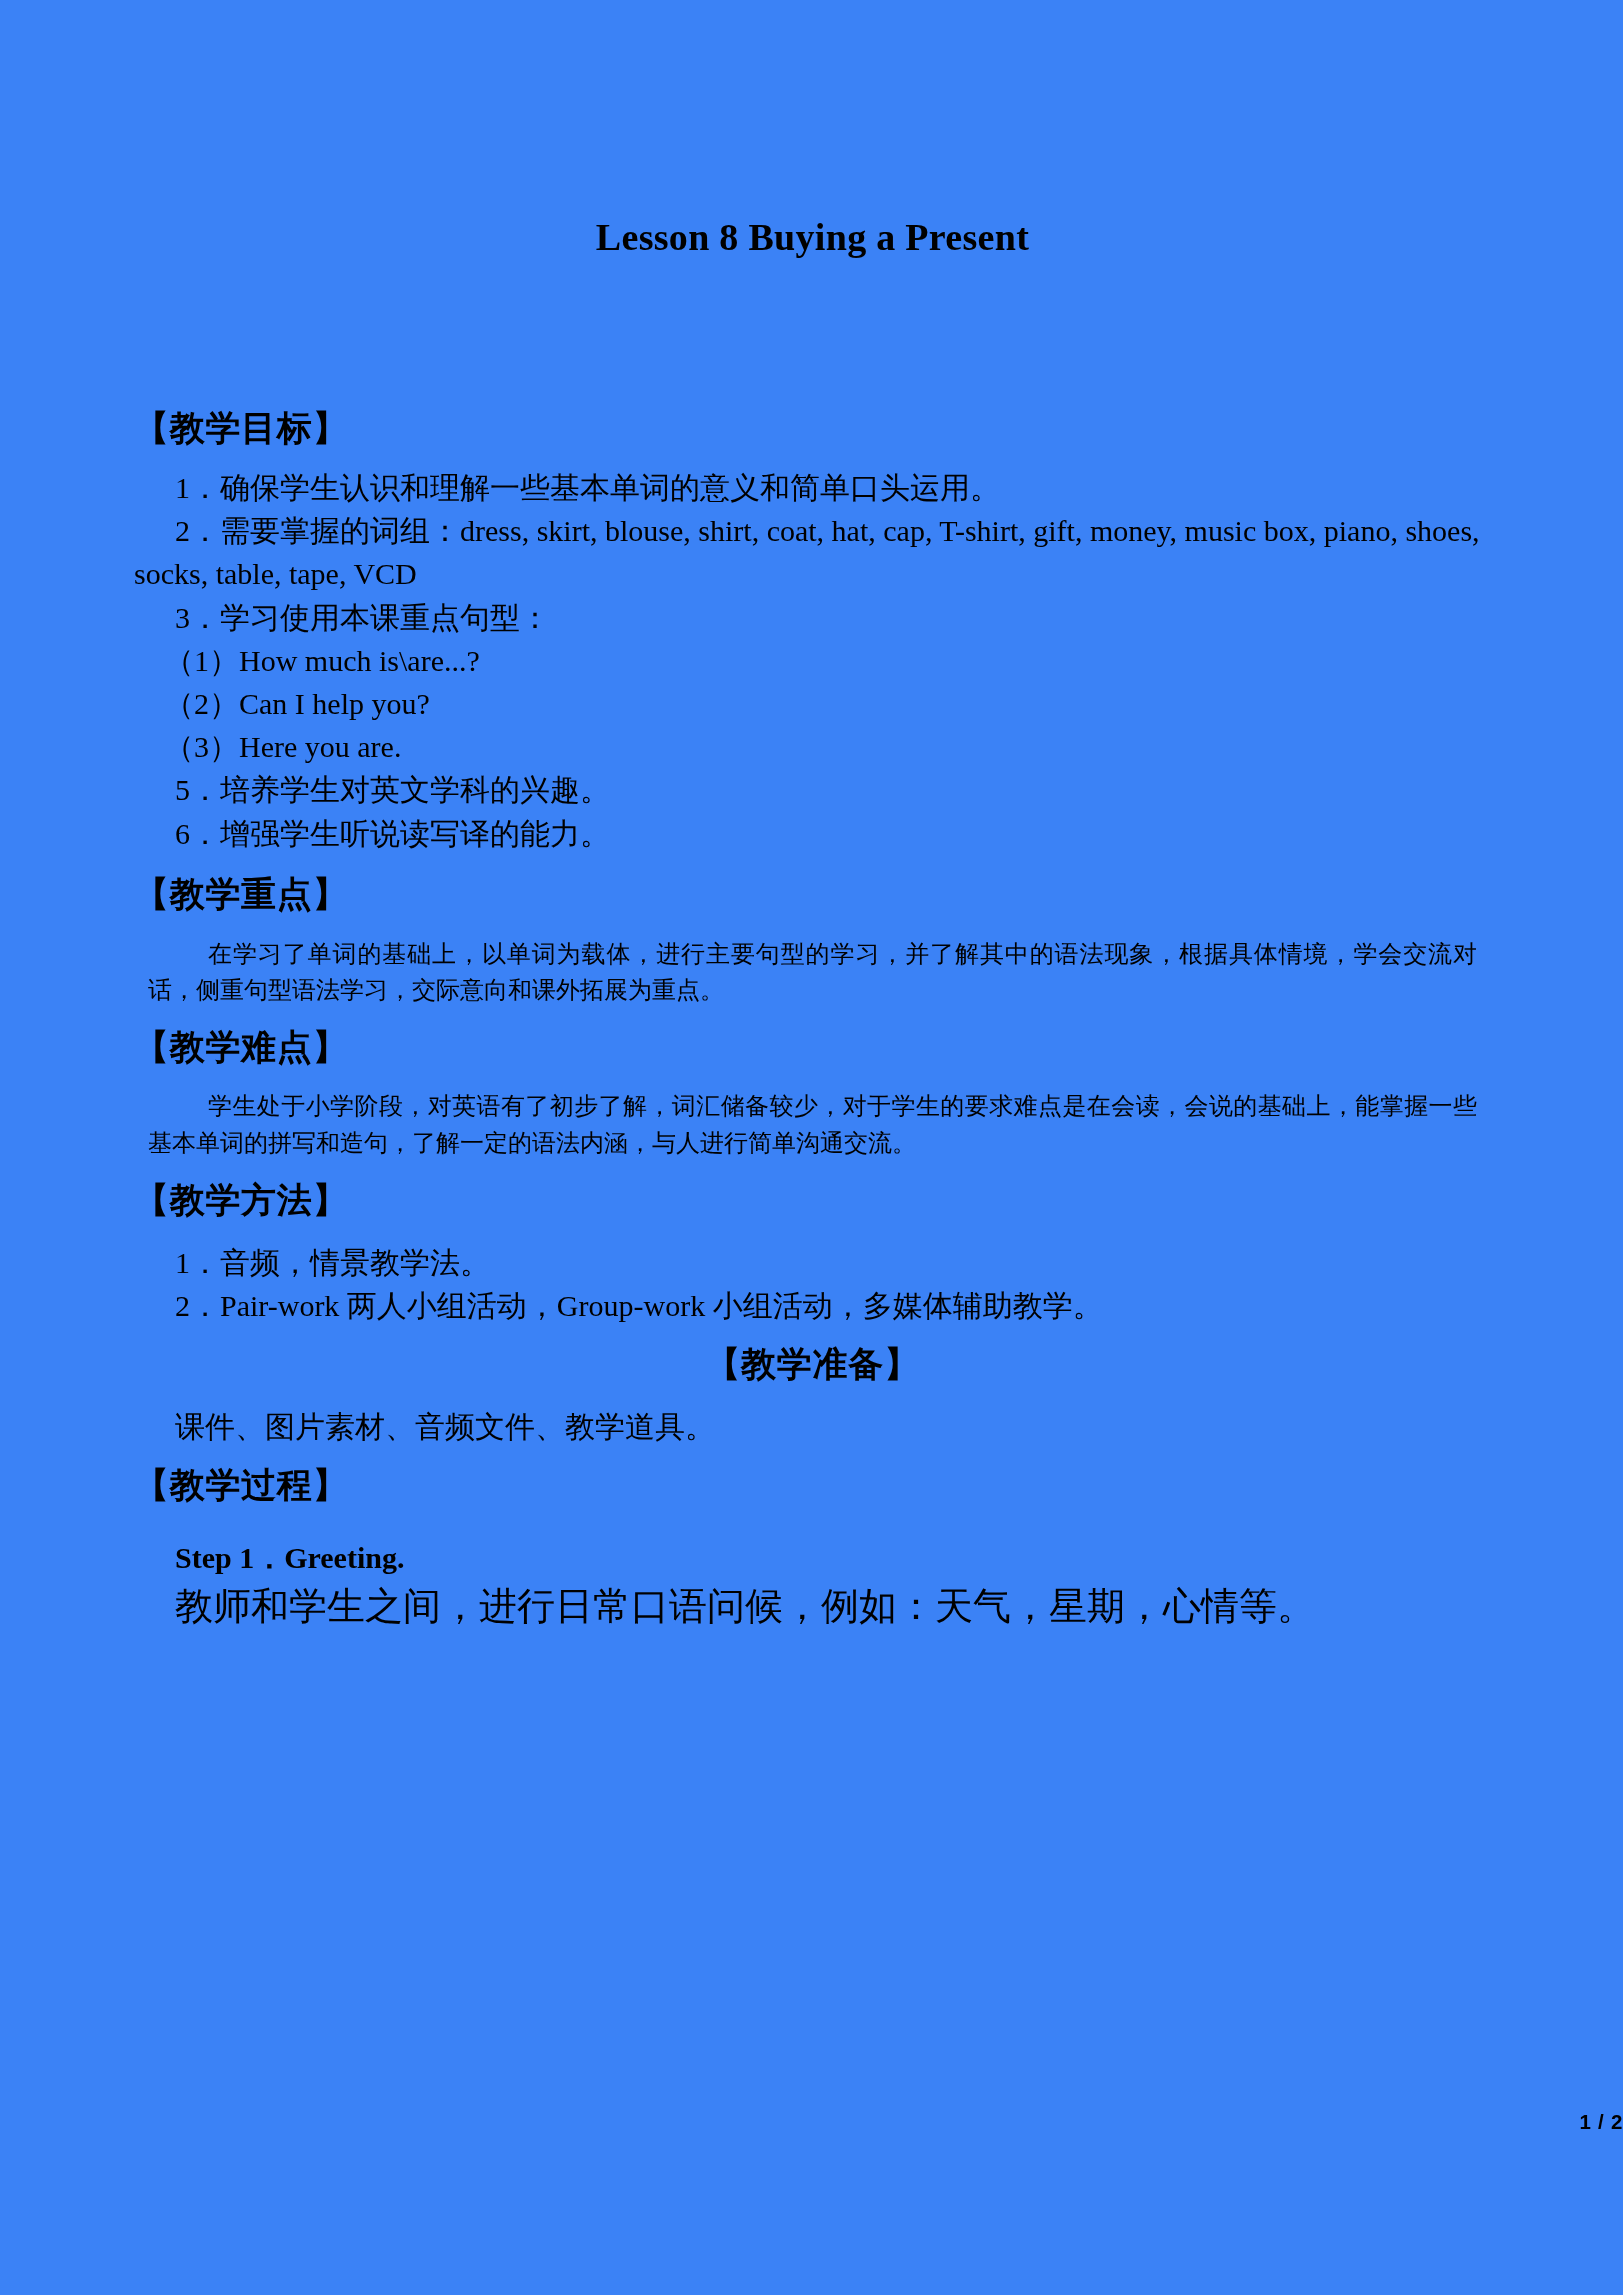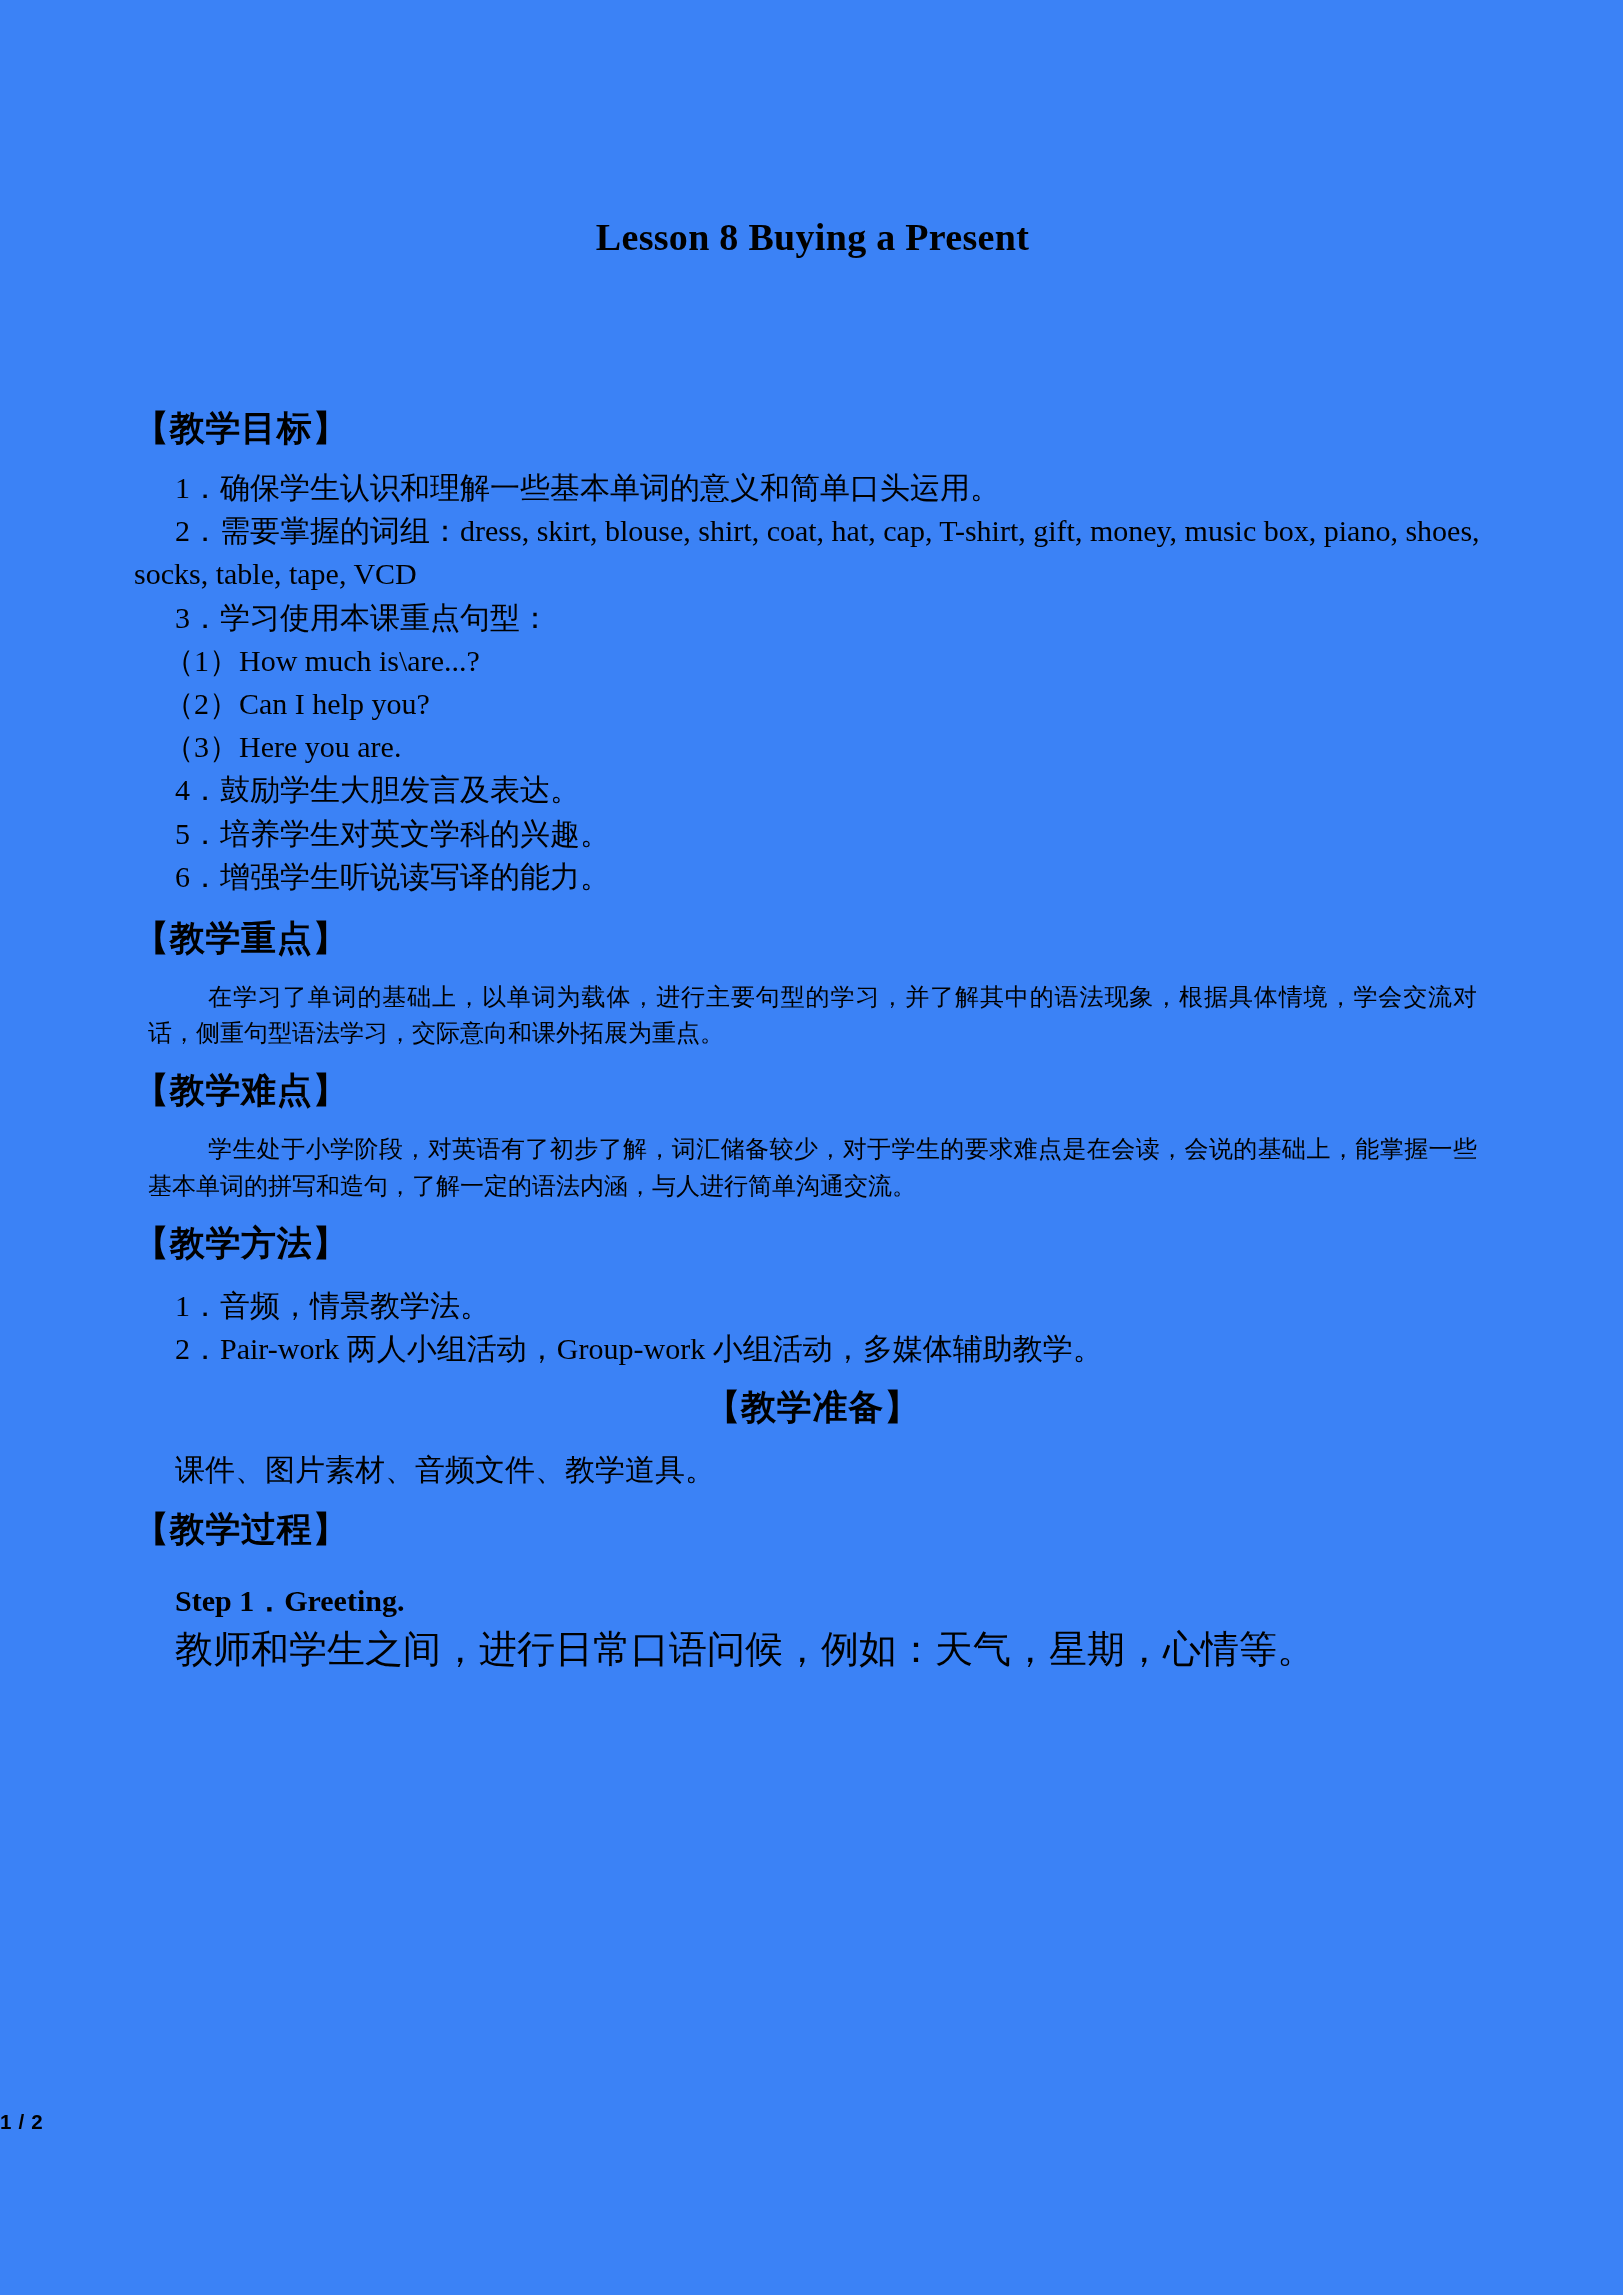--- a/index.html
+++ b/index.html
@@ -82,21 +82,21 @@
     font-size: 38px;
     line-height: 1.44;
     margin: 0;
     text-indent: 41px;
   }
   .footer {
     position: absolute;
     left: 0;
     right: 0;
     top: 2110px;
-    text-align: left;
+    text-align: right;
     font-size: 20.5px;
     font-weight: bold;
     font-family: "Liberation Sans", sans-serif;
     letter-spacing: 0.7px;
   }
 </style>
 </head>
 <body>
 
 <div class="page">
@@ -104,21 +104,20 @@
 
     <h1 class="doc-title">Lesson 8 Buying a Present</h1>
 
     <div class="section-heading h-goals">【教学目标】</div>
     <p class="list-item goals-list">1．确保学生认识和理解一些基本单词的意义和简单口头运用。</p>
     <p class="list-item">2．需要掌握的词组：dress, skirt, blouse, shirt, coat, hat, cap, T-shirt, gift, money, music box, piano, shoes, socks, table, tape, VCD</p>
     <p class="list-item">3．学习使用本课重点句型：</p>
     <p class="list-item sub">（1）How much is\are...?</p>
     <p class="list-item sub">（2）Can I help you?</p>
     <p class="list-item sub">（3）Here you are.</p>
-    <p class="list-item">4．鼓励学生大胆发言及表达。</p>
     <p class="list-item">5．培养学生对英文学科的兴趣。</p>
     <p class="list-item">6．增强学生听说读写译的能力。</p>
 
     <div class="section-heading h-key">【教学重点】</div>
     <p class="block-para after-head">在学习了单词的基础上，以单词为载体，进行主要句型的学习，并了解其中的语法现象，根据具体情境，学会交流对话，侧重句型语法学习，交际意向和课外拓展为重点。</p>
 
     <div class="section-heading h-hard">【教学难点】</div>
     <p class="block-para after-head">学生处于小学阶段，对英语有了初步了解，词汇储备较少，对于学生的要求难点是在会读，会说的基础上，能掌握一些基本单词的拼写和造句，了解一定的语法内涵，与人进行简单沟通交流。</p>
 
     <div class="section-heading h-method">【教学方法】</div>

